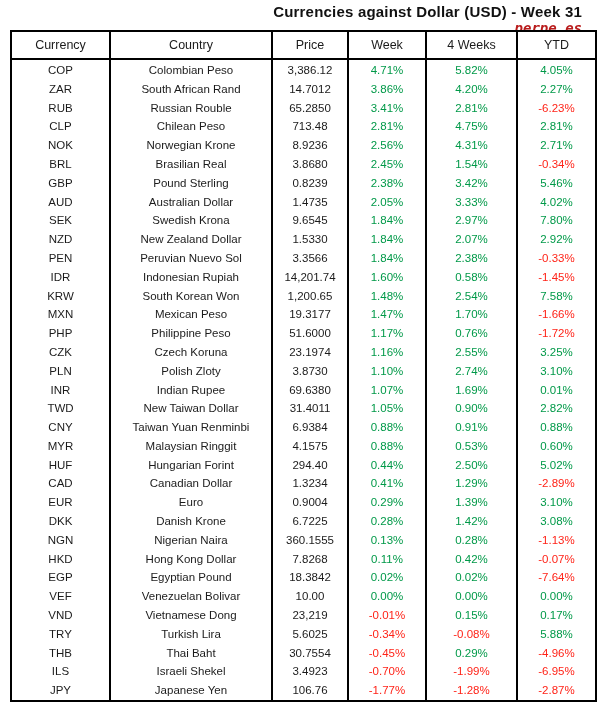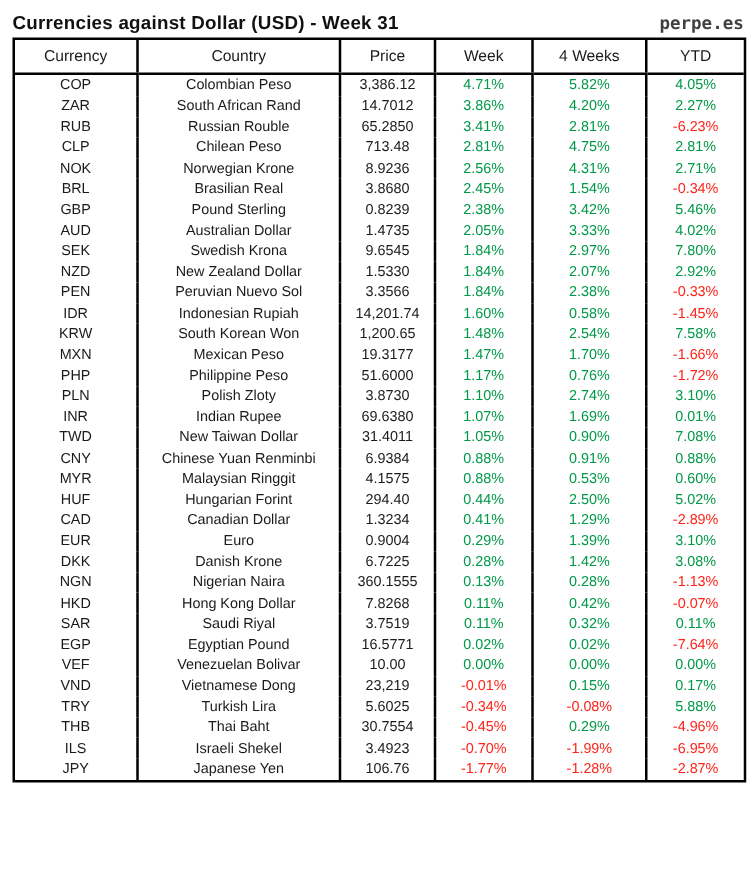--- a/index.html
+++ b/index.html
@@ -6,41 +6,42 @@
   .page{
     position:relative;
     width:604px;height:716px;
     background:#ffffff;
     font-family:"Liberation Sans",sans-serif;
     color:#1b1b1b;
     overflow:hidden;
   }
   .masthead{
     position:absolute;
-    left:10px;right:9px;top:3px;height:24px;
-    display:flex;justify-content:space-between;align-items:flex-end;
+    left:10px;right:22px;top:3px;height:24px;
+    display:flex;justify-content:space-between;align-items:flex-end;flex-direction:column;
   }
   .title{
     font-size:15px;
     font-weight:bold;
     color:#111111;
     letter-spacing:0.2px;
     white-space:nowrap;
   }
   .logo{
     font-family:"DejaVu Sans Mono",monospace;
+    font-style:italic;
     font-weight:bold;
     font-size:14px;
-    color:#404040;
+    color:#b91c1c;
     white-space:nowrap;
   }
   .table-frame{
     position:absolute;
     left:10px;top:30px;
-    width:587px;height:596px;
+    width:587px;height:672px;
     border:2px solid #000000;
     box-sizing:border-box;
     background:#ffffff;
   }
   table{
     width:100%;height:100%;
     border-collapse:collapse;
     table-layout:fixed;
   }
   th,td{
@@ -213,20 +214,28 @@
           </tr>
           <tr>
             <td>PHP</td>
             <td>Philippine Peso</td>
             <td>51.6000</td>
             <td class="pos">1.17%</td>
             <td class="pos">0.76%</td>
             <td class="neg">-1.72%</td>
           </tr>
           <tr>
+            <td>CZK</td>
+            <td>Czech Koruna</td>
+            <td>23.1974</td>
+            <td class="pos">1.16%</td>
+            <td class="pos">2.55%</td>
+            <td class="pos">3.25%</td>
+          </tr>
+          <tr>
             <td>PLN</td>
             <td>Polish Zloty</td>
             <td>3.8730</td>
             <td class="pos">1.10%</td>
             <td class="pos">2.74%</td>
             <td class="pos">3.10%</td>
           </tr>
           <tr>
             <td>INR</td>
             <td>Indian Rupee</td>
@@ -234,25 +243,25 @@
             <td class="pos">1.07%</td>
             <td class="pos">1.69%</td>
             <td class="pos">0.01%</td>
           </tr>
           <tr>
             <td>TWD</td>
             <td>New Taiwan Dollar</td>
             <td>31.4011</td>
             <td class="pos">1.05%</td>
             <td class="pos">0.90%</td>
-            <td class="pos">7.08%</td>
+            <td class="pos">2.82%</td>
           </tr>
           <tr>
             <td>CNY</td>
-            <td>Chinese Yuan Renminbi</td>
+            <td>Taiwan Yuan Renminbi</td>
             <td>6.9384</td>
             <td class="pos">0.88%</td>
             <td class="pos">0.91%</td>
             <td class="pos">0.88%</td>
           </tr>
           <tr>
             <td>MYR</td>
             <td>Malaysian Ringgit</td>
             <td>4.1575</td>
             <td class="pos">0.88%</td>
@@ -301,31 +310,23 @@
           </tr>
           <tr>
             <td>HKD</td>
             <td>Hong Kong Dollar</td>
             <td>7.8268</td>
             <td class="pos">0.11%</td>
             <td class="pos">0.42%</td>
             <td class="neg">-0.07%</td>
           </tr>
           <tr>
-            <td>SAR</td>
-            <td>Saudi Riyal</td>
-            <td>3.7519</td>
-            <td class="pos">0.11%</td>
-            <td class="pos">0.32%</td>
-            <td class="pos">0.11%</td>
-          </tr>
-          <tr>
             <td>EGP</td>
             <td>Egyptian Pound</td>
-            <td>16.5771</td>
+            <td>18.3842</td>
             <td class="pos">0.02%</td>
             <td class="pos">0.02%</td>
             <td class="neg">-7.64%</td>
           </tr>
           <tr>
             <td>VEF</td>
             <td>Venezuelan Bolivar</td>
             <td>10.00</td>
             <td class="pos">0.00%</td>
             <td class="pos">0.00%</td>

